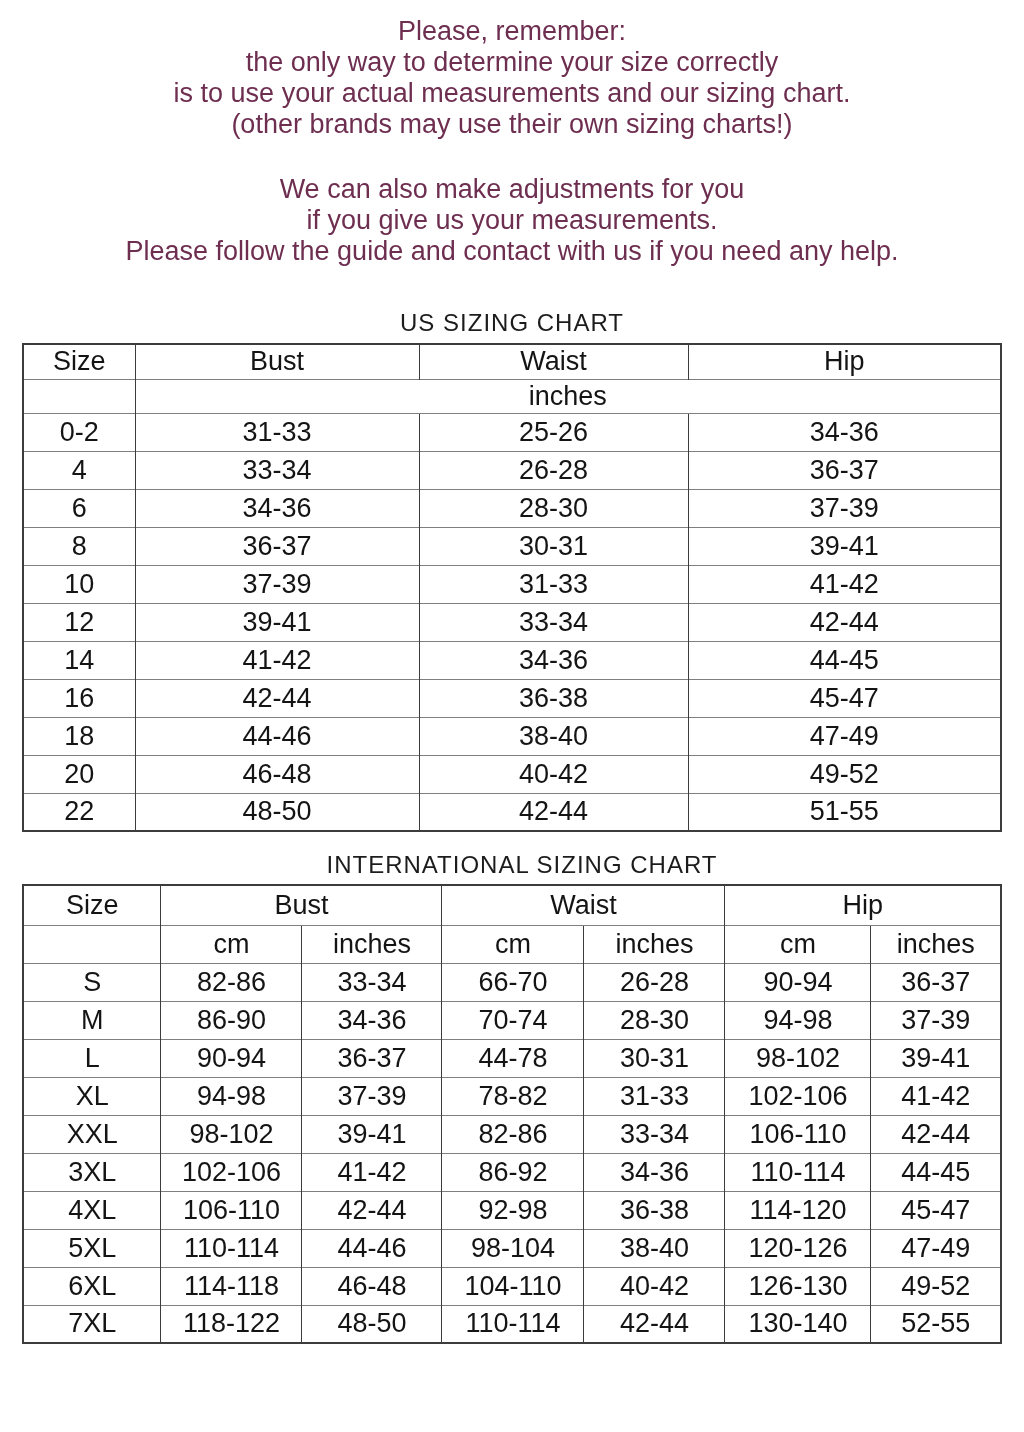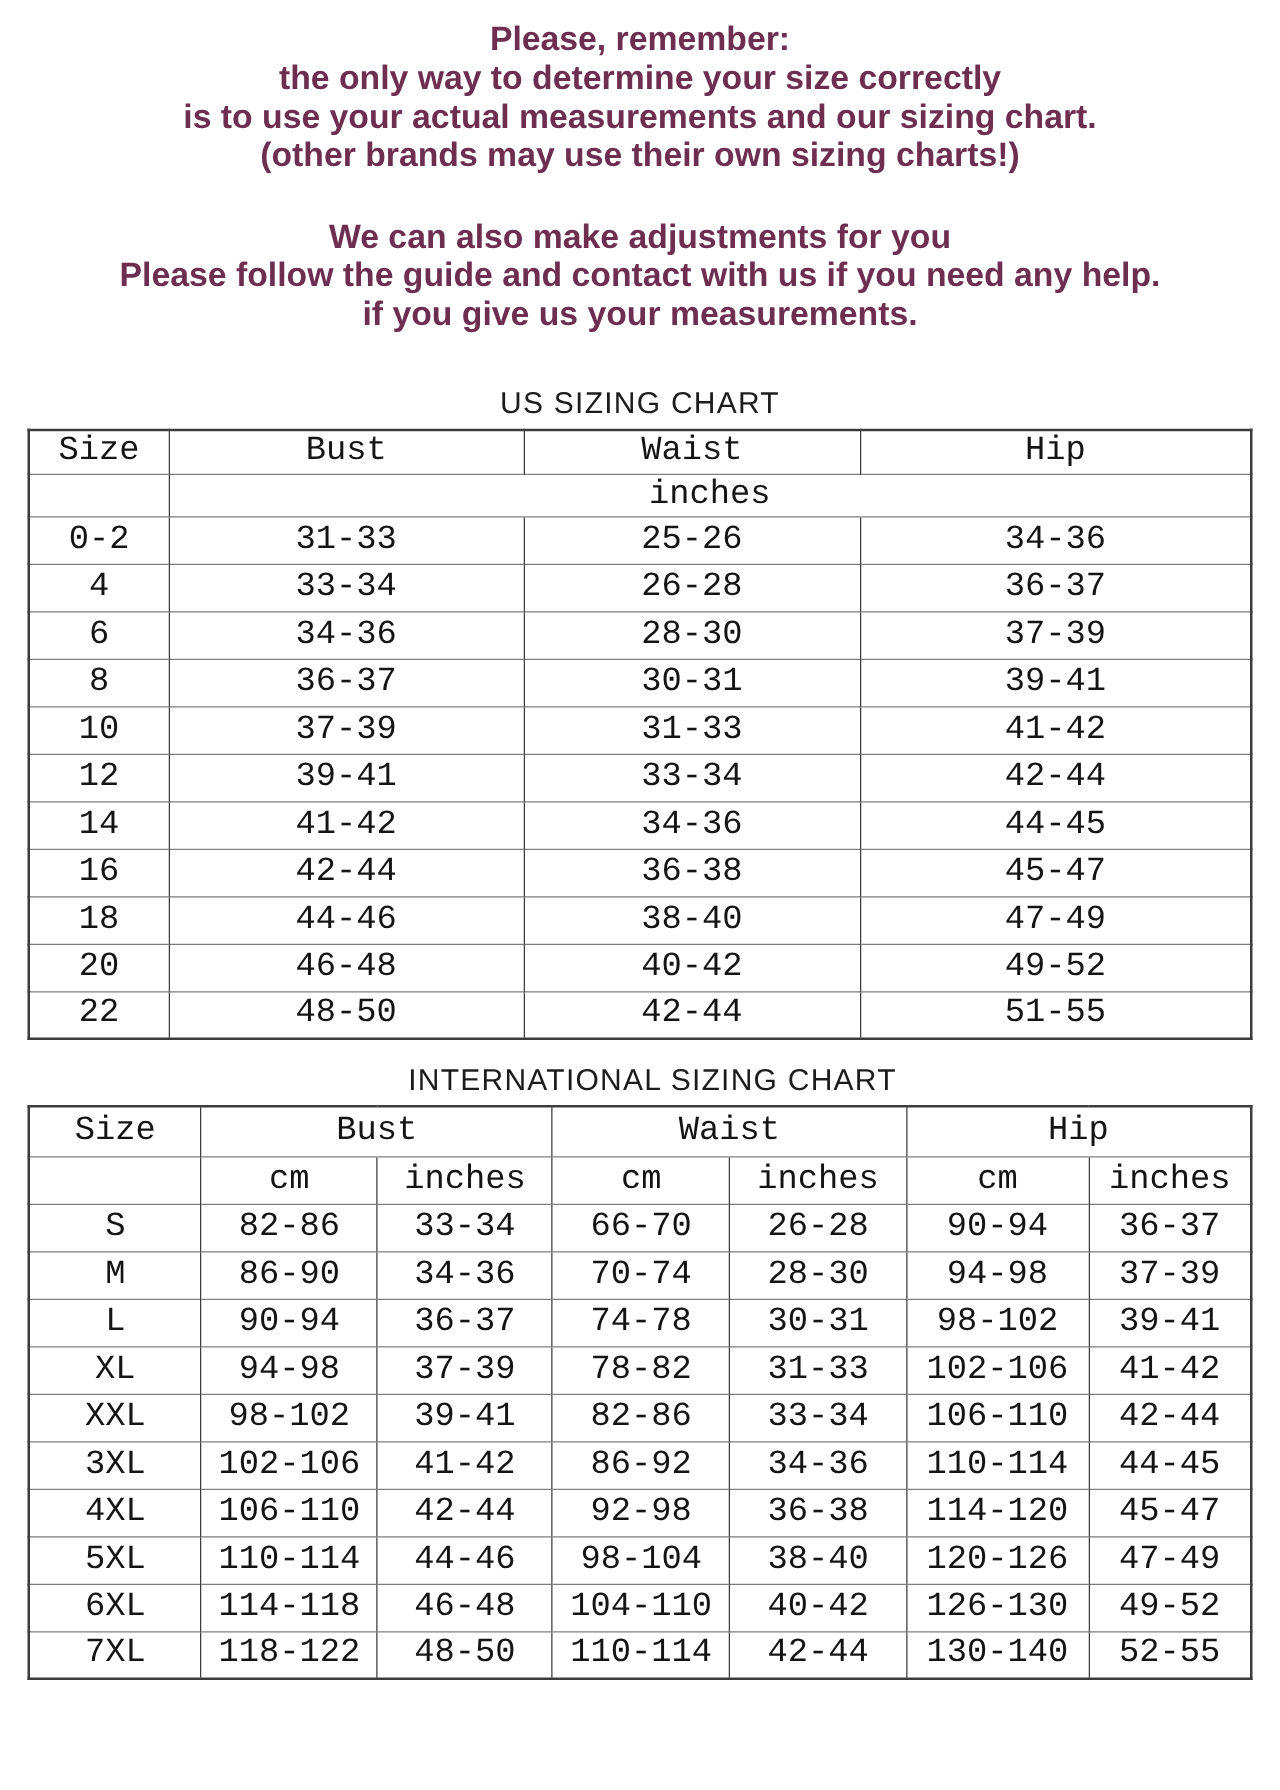--- a/index.html
+++ b/index.html
@@ -13,21 +13,21 @@
   }
   .page { width: 1024px; }
 
   
   .intro {
     padding-top: 16px;
     text-align: center;
     color: #6e2e50;
     font-size: 27px;
     line-height: 31px;
-    font-weight: 700;
+    font-weight: 400;
   }
   .intro p { margin: 0; }
   .intro .gap { height: 34px; }
 
   
   .chart-title {
     margin: 42px 0 6px 0;
     text-align: center;
     font-size: 24px;
     font-weight: normal;
@@ -38,21 +38,20 @@
 
   
   table {
     width: 978px;
     margin: 0 auto;
     border-collapse: collapse;
     table-layout: fixed;
     border: 2px solid #3c3c3c;
     font-size: 27px;
     color: #141414;
-    font-family: Liberation Mono, monospace;
   }
   th, td {
     border-left: 1px solid #3c3c3c;
     border-top: 1px solid #7f7f7f;
     text-align: center;
     vertical-align: middle;
     padding: 0;
     font-weight: normal;
     line-height: 1;
     overflow: hidden;
@@ -73,22 +72,22 @@
 
 <div class="page">
 
   <div class="intro">
     <p>Please, remember:</p>
     <p>the only way to determine your size correctly</p>
     <p>is to use your actual measurements and our sizing chart.</p>
     <p>(other brands may use their own sizing charts!)</p>
     <div class="gap"></div>
     <p>We can also make adjustments for you</p>
+    <p>if you give us your measurements.</p>
     <p>Please follow the guide and contact with us if you need any help.</p>
-    <p>if you give us your measurements.</p>
   </div>
 
   <h2 class="chart-title">US SIZING CHART</h2>
 
   <table class="us">
     <colgroup>
       <col style="width:112px">
       <col style="width:284px">
       <col style="width:269px">
       <col style="width:313px">
@@ -220,21 +219,21 @@
           <td>34-36</td>
           <td>70-74</td>
           <td>28-30</td>
           <td>94-98</td>
           <td>37-39</td>
         </tr>
         <tr>
           <td>L</td>
           <td>90-94</td>
           <td>36-37</td>
-          <td>74-78</td>
+          <td>44-78</td>
           <td>30-31</td>
           <td>98-102</td>
           <td>39-41</td>
         </tr>
         <tr>
           <td>XL</td>
           <td>94-98</td>
           <td>37-39</td>
           <td>78-82</td>
           <td>31-33</td>

